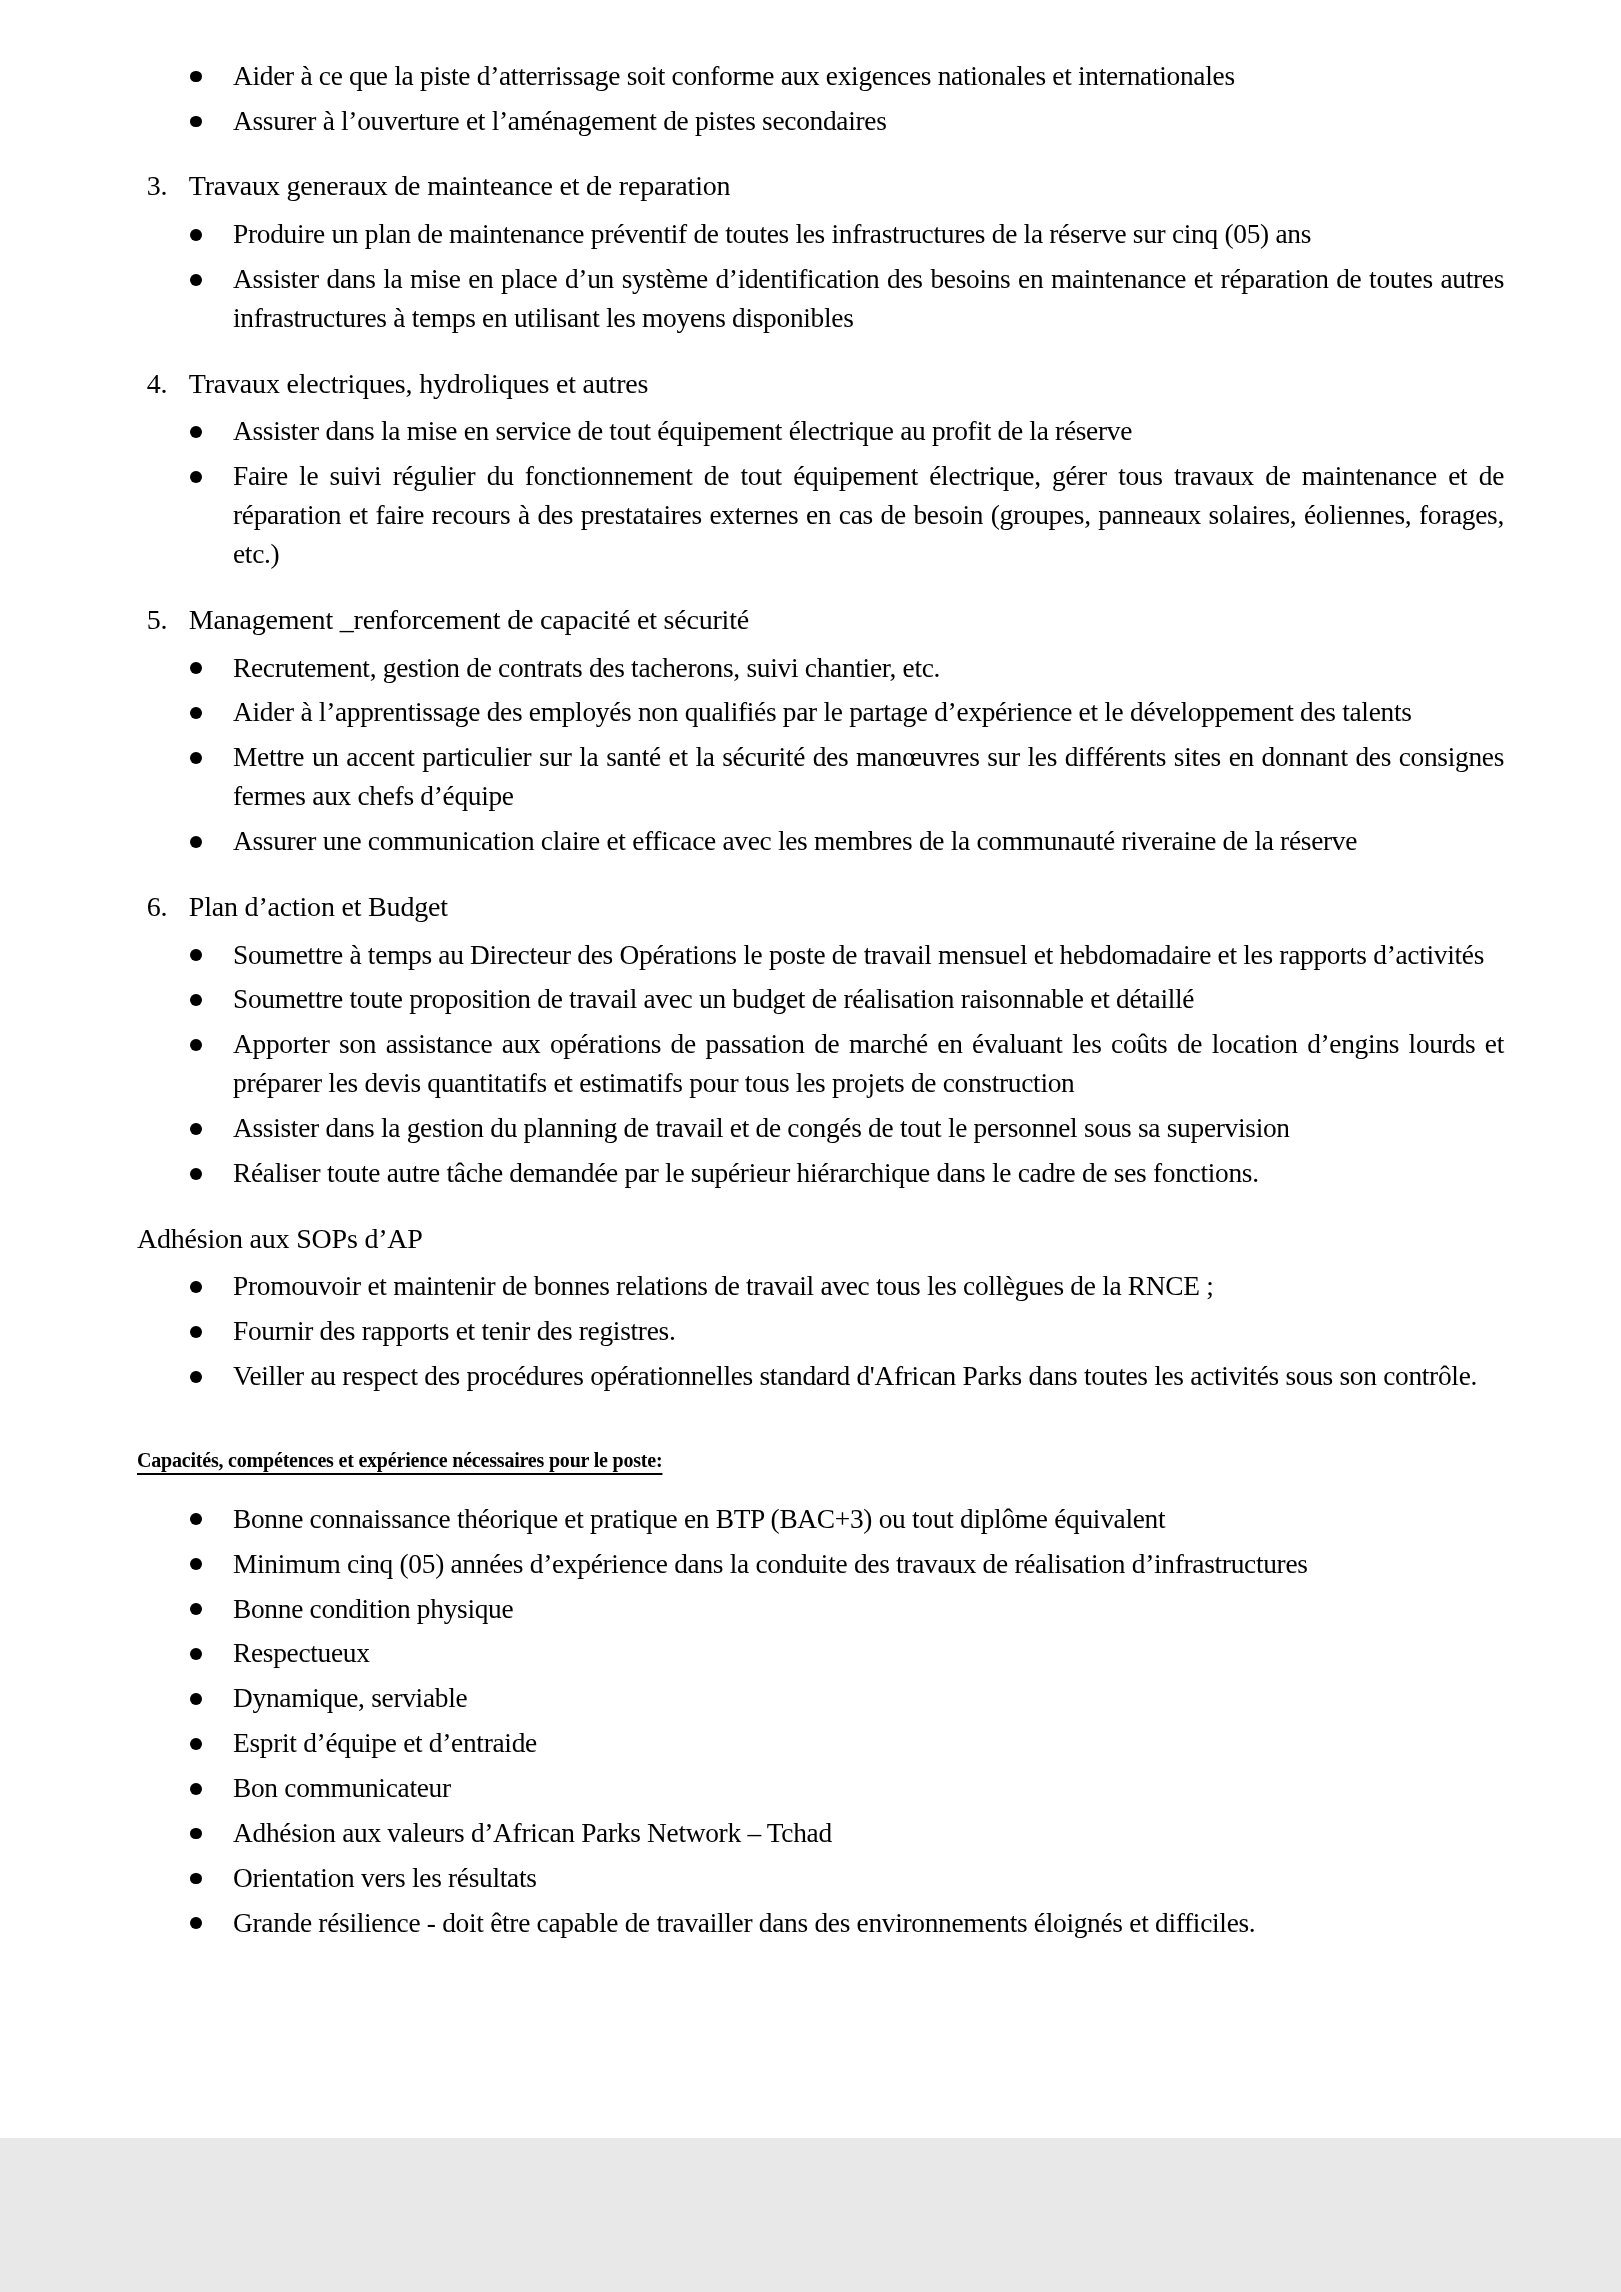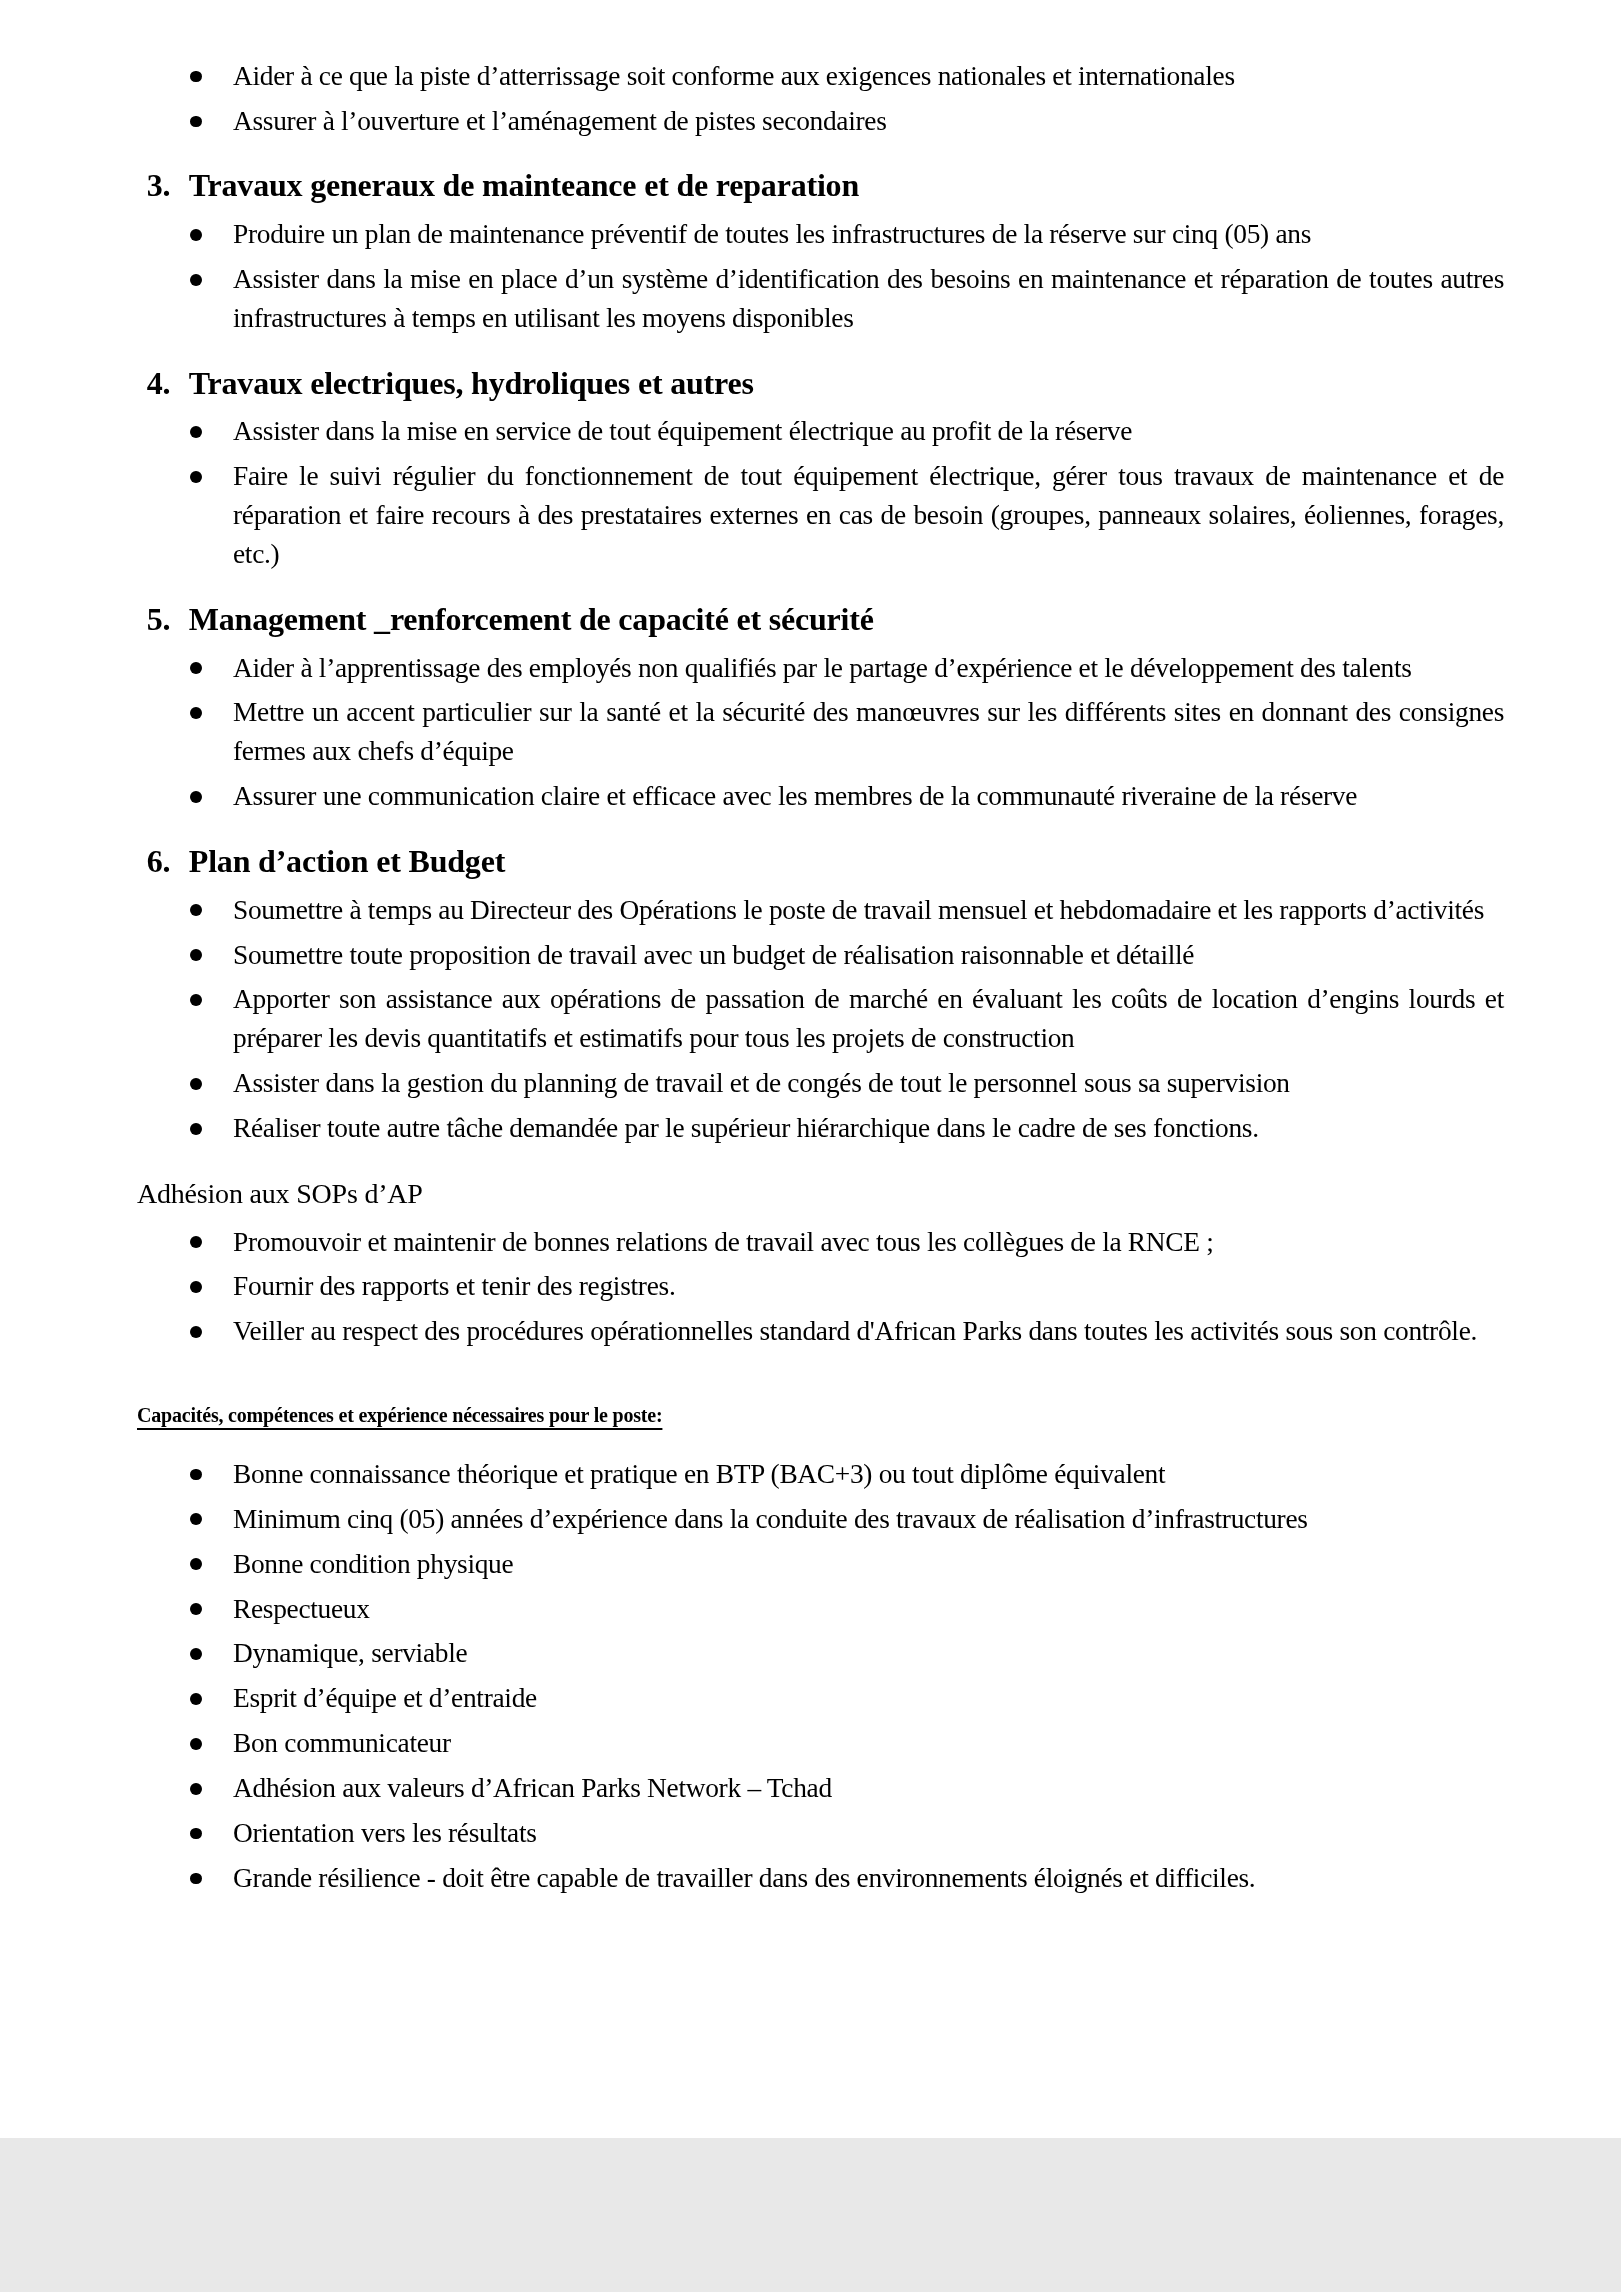--- a/index.html
+++ b/index.html
@@ -28,22 +28,22 @@
   .dot {
     position: absolute;
     left: 53px;
     top: 13.7px;
     width: 11.8px;
     height: 11.8px;
     border-radius: 50%;
     background: #000;
   }
   .sec-heading {
-    font-weight: 700;
-    font-size: 32px;
+    font-weight: 400;
+    font-size: 28px;
     margin: 25.5px 0 9.8px 9.8px;
     letter-spacing: -0.2px;
   }
   .sec-heading .num { display: inline-block; width: 42px; }
   .plain-heading {
     font-weight: 400;
     font-size: 28px;
     margin: 25.5px 0 9.8px 0;
     letter-spacing: -0.2px;
   }
@@ -73,20 +73,21 @@
   </ul>
 
   <div class="sec-heading"><span class="num">4.</span><span>Travaux electriques, hydroliques et autres</span></div>
   <ul class="blist">
     <li><span class="dot"></span><span>Assister dans la mise en service de tout équipement électrique au profit de la réserve</span></li>
     <li><span class="dot"></span><span>Faire le suivi régulier du fonctionnement de tout équipement électrique, gérer tous travaux de maintenance et de réparation et faire recours à des prestataires externes en cas de besoin (groupes, panneaux solaires, éoliennes, forages, etc.)</span></li>
   </ul>
 
   <div class="sec-heading"><span class="num">5.</span><span>Management _renforcement de capacité et sécurité</span></div>
   <ul class="blist">
+    <li><span class="dot"></span><span>Recrutement, gestion de contrats des tacherons, suivi chantier, etc.</span></li>
     <li><span class="dot"></span><span>Aider à l’apprentissage des employés non qualifiés par le partage d’expérience et le développement des talents</span></li>
     <li><span class="dot"></span><span>Mettre un accent particulier sur la santé et la sécurité des manœuvres sur les différents sites en donnant des consignes fermes aux chefs d’équipe</span></li>
     <li><span class="dot"></span><span>Assurer une communication claire et efficace avec les membres de la communauté riveraine de la réserve</span></li>
   </ul>
 
   <div class="sec-heading"><span class="num">6.</span><span>Plan d’action et Budget</span></div>
   <ul class="blist">
     <li><span class="dot"></span><span>Soumettre à temps au Directeur des Opérations le poste de travail mensuel et hebdomadaire et les rapports d’activités</span></li>
     <li><span class="dot"></span><span>Soumettre toute proposition de travail avec un budget de réalisation raisonnable et détaillé</span></li>
     <li><span class="dot"></span><span>Apporter son assistance aux opérations de passation de marché en évaluant les coûts de location d’engins lourds et préparer les devis quantitatifs et estimatifs pour tous les projets de construction</span></li>

